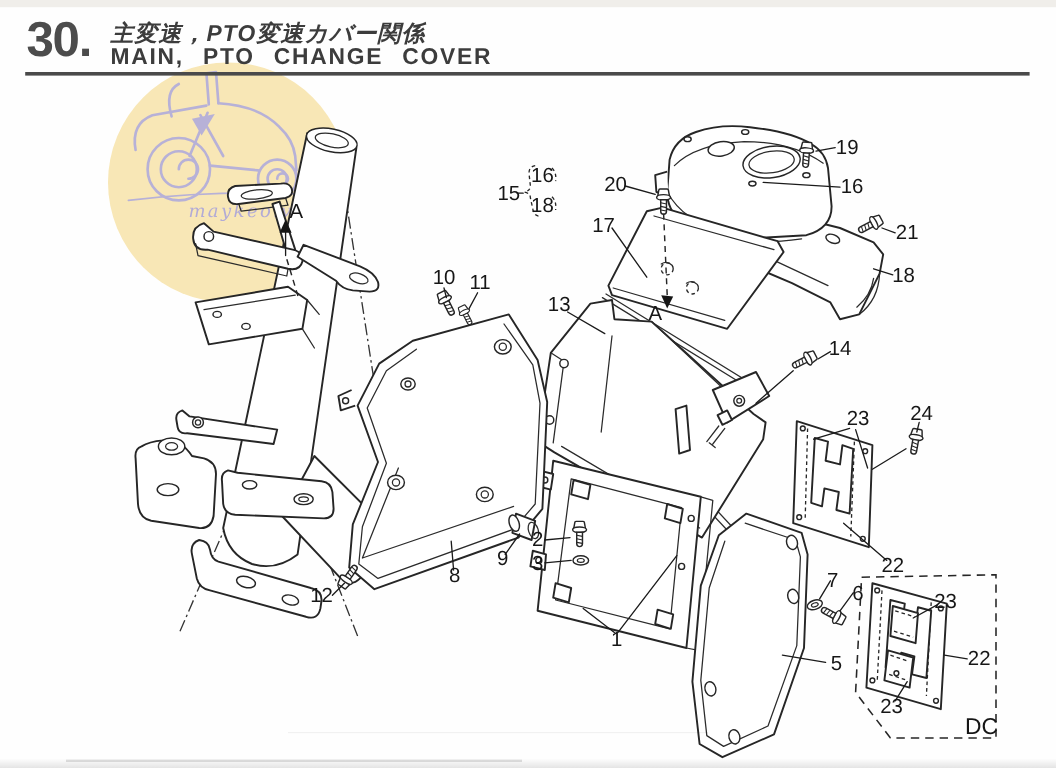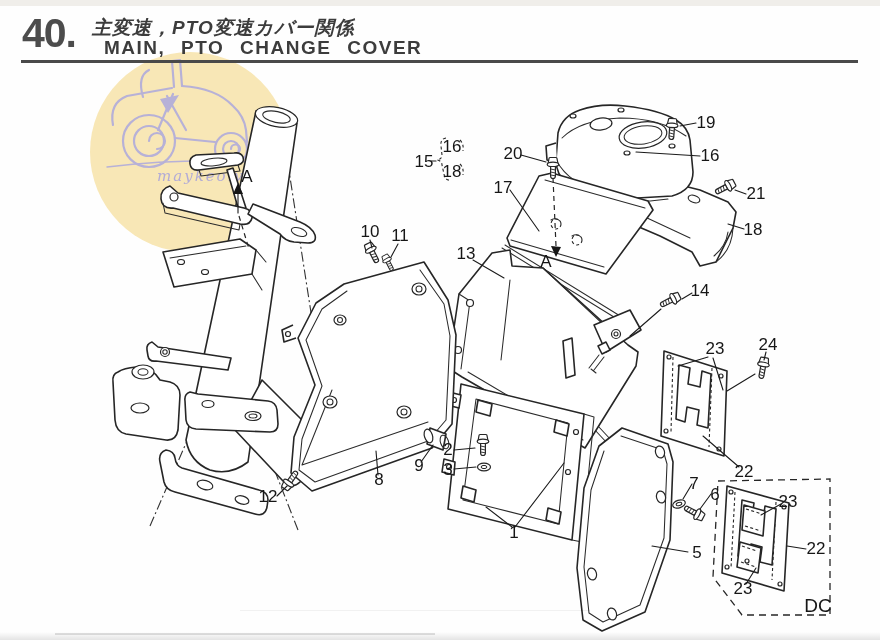--- a/index.html
+++ b/index.html
@@ -8,21 +8,21 @@
   #scan-top{position:absolute;left:0;top:0;width:880px;height:6px;background:#f0eeea;z-index:4;}
   #scan-bottom{position:absolute;left:0;bottom:0;width:880px;height:8px;
         background:linear-gradient(rgba(0,0,0,0),rgba(0,0,0,0.10));z-index:4;}
   #scan-smudge{position:absolute;left:55px;top:633px;width:380px;height:2px;background:rgba(0,0,0,0.12);z-index:4;}
   #scan-faint{position:absolute;left:240px;top:610px;width:350px;height:1px;background:rgba(0,0,0,0.05);z-index:4;}
   #hdr-num{position:absolute;left:22px;top:10px;font-size:41px;font-weight:bold;color:#4c4c4c;
         letter-spacing:-1px;z-index:3;}
   #hdr-jp{position:absolute;left:92px;top:15px;font-size:19px;font-weight:bold;color:#3c3c3c;
         letter-spacing:1px;z-index:3;font-style:italic;}
   #hdr-en{position:absolute;left:92px;top:37px;font-size:19px;font-weight:bold;color:#3c3c3c;
-        letter-spacing:1.5px;word-spacing:9px;z-index:3;margin-left:12px;}
+        letter-spacing:1.5px;word-spacing:9px;z-index:3;}
   #hdr-rule{position:absolute;left:21px;top:60px;width:837px;height:3px;background:#4a4a4a;z-index:3;}
   svg{position:absolute;left:0;top:0;z-index:1;}
   .ol{fill:#ffffff;stroke:#262626;stroke-width:1.6;stroke-linejoin:round;}
   .thin{fill:none;stroke:#2b2b2b;stroke-width:1.05;stroke-linejoin:round;stroke-linecap:round;}
   .hole{fill:#ffffff;stroke:#262626;stroke-width:1.2;}
   .dashdot{fill:none;stroke:#333;stroke-width:1.1;stroke-dasharray:10 3 2 3;}
   .dash{fill:none;stroke:#262626;stroke-width:1.2;stroke-dasharray:5 4;}
   .dash2{fill:none;stroke:#262626;stroke-width:1.1;stroke-dasharray:3 2.5;}
   .leader{fill:none;stroke:#1b1b1b;stroke-width:1.1;stroke-linecap:round;}
   .lbl{font-family:"Liberation Sans",sans-serif;font-size:17px;fill:#161616;text-anchor:middle;}
@@ -334,21 +334,21 @@
       <text class="lbl" x="697" y="558">5</text>
       <text class="lbl" x="788" y="507">23</text>
       <text class="lbl" x="816" y="554">22</text>
       <text class="lbl" x="743" y="594">23</text>
       <text class="lbl" x="247" y="182">A</text>
       <text class="lbl" x="546" y="267">A</text>
       <text class="lblbig" x="818" y="612">DC</text>
     </g>
   </svg>
 
-  <div id="hdr-num">40.</div>
+  <div id="hdr-num">30.</div>
   <div id="hdr-jp">主変速，PTO変速カバー関係</div>
   <div id="hdr-en">MAIN, PTO CHANGE COVER</div>
   <div id="hdr-rule"></div>
 
   <div id="scan-faint"></div>
   <div id="scan-smudge"></div>
   <div id="scan-bottom"></div>
 </div>
 
 </body></html>

